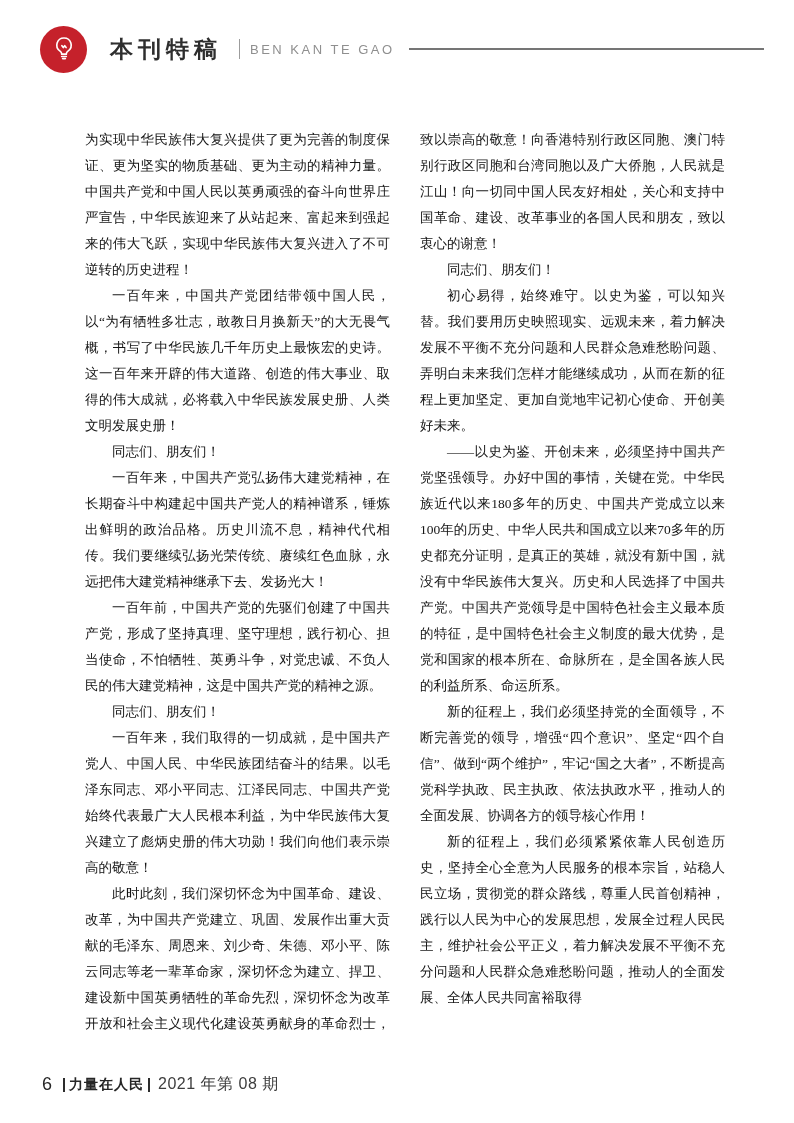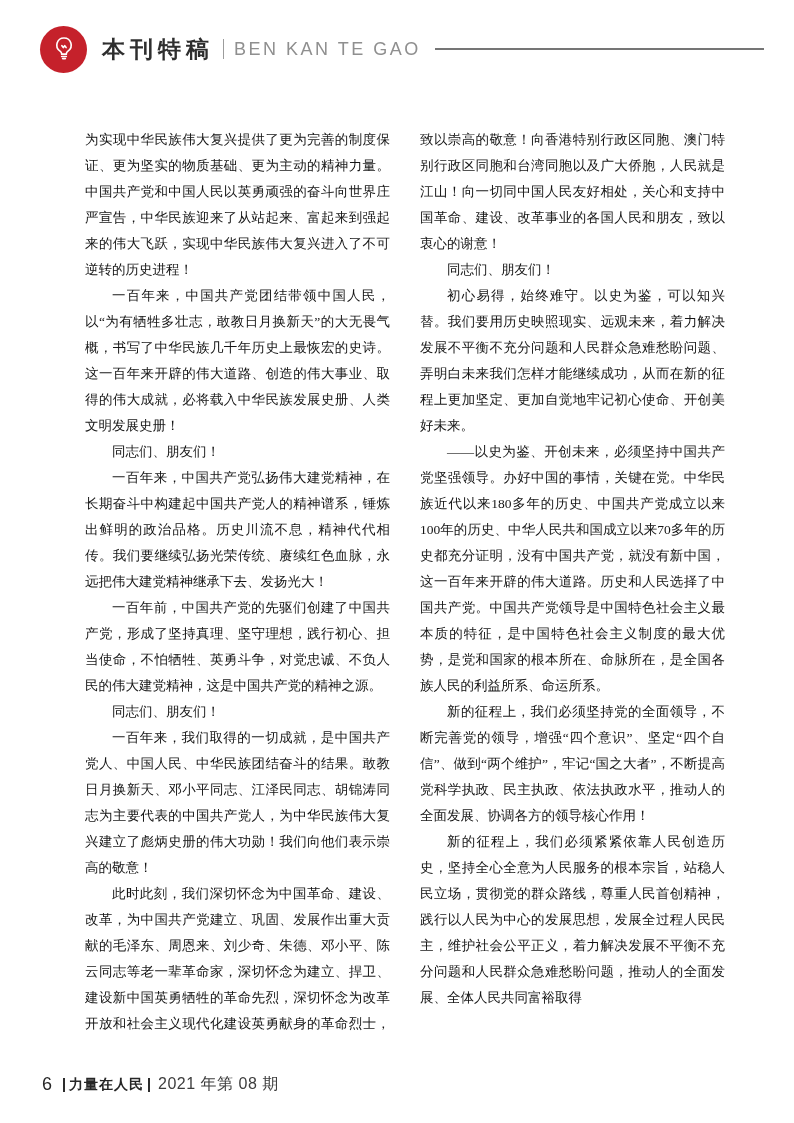--- a/index.html
+++ b/index.html
@@ -28,38 +28,38 @@
     height: 47px;
     border-radius: 50%;
     background: #c5212b;
     display: flex;
     align-items: center;
     justify-content: center;
     flex: 0 0 auto;
     margin-right: 11px;
   }
   .hdr-title {
-    margin: 4px;
+    margin: 12px;
     font-family: "Liberation Sans", sans-serif;
     font-weight: bold;
     font-size: 23px;
     letter-spacing: 5px;
     color: #2e2e2e;
     white-space: nowrap;
   }
   .hdr-vdiv {
     width: 1px;
     height: 20px;
     background: #9c9c9c;
     margin: 0 10px 0 5px;
     flex: 0 0 auto;
   }
   .hdr-pinyin {
     font-family: "Liberation Sans", sans-serif;
-    font-size: 18px;
+    font-size: 13px;
     letter-spacing: 2.5px;
     color: #8f8f8f;
     white-space: nowrap;
   }
   .hdr-rule {
     flex: 1 1 auto;
     height: 2px;
     background: #757575;
     margin-left: 14px;
   }
@@ -143,29 +143,29 @@
   </div>
 
   <div class="columns">
     <section class="col">
         <p class="para no-indent">为实现中华民族伟大复兴提供了更为完善的制度保证、更为坚实的物质基础、更为主动的精神力量。中国共产党和中国人民以英勇顽强的奋斗向世界庄严宣告，中华民族迎来了从站起来、富起来到强起来的伟大飞跃，实现中华民族伟大复兴进入了不可逆转的历史进程！</p>
         <p class="para">一百年来，中国共产党团结带领中国人民，以“为有牺牲多壮志，敢教日月换新天”的大无畏气概，书写了中华民族几千年历史上最恢宏的史诗。这一百年来开辟的伟大道路、创造的伟大事业、取得的伟大成就，必将载入中华民族发展史册、人类文明发展史册！</p>
         <p class="para">同志们、朋友们！</p>
         <p class="para">一百年来，中国共产党弘扬伟大建党精神，在长期奋斗中构建起中国共产党人的精神谱系，锤炼出鲜明的政治品格。历史川流不息，精神代代相传。我们要继续弘扬光荣传统、赓续红色血脉，永远把伟大建党精神继承下去、发扬光大！</p>
         <p class="para">一百年前，中国共产党的先驱们创建了中国共产党，形成了坚持真理、坚守理想，践行初心、担当使命，不怕牺牲、英勇斗争，对党忠诚、不负人民的伟大建党精神，这是中国共产党的精神之源。</p>
         <p class="para">同志们、朋友们！</p>
-        <p class="para">一百年来，我们取得的一切成就，是中国共产党人、中国人民、中华民族团结奋斗的结果。敢教日月换新天、邓小平同志、江泽民同志、胡锦涛同志为主要代表的中国共产党人，为中华民族伟大复兴建立了彪炳史册的伟大功勋！我们向他们表示崇高的敬意！</p>
+        <p class="para">一百年来，我们取得的一切成就，是中国共产党人、中国人民、中华民族团结奋斗的结果。以毛泽东同志、邓小平同志、江泽民同志、中国共产党始终代表最广大人民根本利益，为中华民族伟大复兴建立了彪炳史册的伟大功勋！我们向他们表示崇高的敬意！</p>
         <p class="para">此时此刻，我们深切怀念为中国革命、建设、改革，为中国共产党建立、巩固、发展作出重大贡献的毛泽东、周恩来、刘少奇、朱德、邓小平、陈云同志等老一辈革命家，深切怀念为建立、捍卫、建设新中国英勇牺牲的革命先烈，深切怀念为改革开放和社会主义现代化建设英勇献身的革命烈士，深切怀念近代以来为民族独立和人民解放顽强奋斗的所有仁人志士。他们为祖国和民族建立的丰功伟绩永载史册！他们的崇高精神永远铭记在人民心中！</p>
         <p class="para">人民是历史的创造者，是真正的英雄。我代表党中央，向全国广大工人、农民、知识分子，向各民主党派和无党派人士、各人民团体、各界爱国人士，向人民解放军指战员、武警部队官兵、公安干警和消防救援队伍指战员，向全体社会主义劳动者，向统一战线广大成员，</p>
       </section>
     <section class="col">
         <p class="para no-indent">致以崇高的敬意！向香港特别行政区同胞、澳门特别行政区同胞和台湾同胞以及广大侨胞，人民就是江山！向一切同中国人民友好相处，关心和支持中国革命、建设、改革事业的各国人民和朋友，致以衷心的谢意！</p>
         <p class="para">同志们、朋友们！</p>
         <p class="para">初心易得，始终难守。以史为鉴，可以知兴替。我们要用历史映照现实、远观未来，着力解决发展不平衡不充分问题和人民群众急难愁盼问题、弄明白未来我们怎样才能继续成功，从而在新的征程上更加坚定、更加自觉地牢记初心使命、开创美好未来。</p>
-        <p class="para">——以史为鉴、开创未来，必须坚持中国共产党坚强领导。办好中国的事情，关键在党。中华民族近代以来180多年的历史、中国共产党成立以来100年的历史、中华人民共和国成立以来70多年的历史都充分证明，没有中国共产党，就没有新中国，这一百年来开辟的伟大道路。历史和人民选择了中国共产党。中国共产党领导是中国特色社会主义最本质的特征，是中国特色社会主义制度的最大优势，是党和国家的根本所在、命脉所在，是全国各族人民的利益所系、命运所系。</p>
+        <p class="para">——以史为鉴、开创未来，必须坚持中国共产党坚强领导。办好中国的事情，关键在党。中华民族近代以来180多年的历史、中国共产党成立以来100年的历史、中华人民共和国成立以来70多年的历史都充分证明，是真正的英雄，就没有新中国，就没有中华民族伟大复兴。历史和人民选择了中国共产党。中国共产党领导是中国特色社会主义最本质的特征，是中国特色社会主义制度的最大优势，是党和国家的根本所在、命脉所在，是全国各族人民的利益所系、命运所系。</p>
         <p class="para">新的征程上，我们必须坚持党的全面领导，不断完善党的领导，增强“四个意识”、坚定“四个自信”、做到“两个维护”，牢记“国之大者”，不断提高党科学执政、民主执政、依法执政水平，推动人的全面发展、协调各方的领导核心作用！</p>
         <p class="para">新的征程上，我们必须紧紧依靠人民创造历史，坚持全心全意为人民服务的根本宗旨，站稳人民立场，贯彻党的群众路线，尊重人民首创精神，践行以人民为中心的发展思想，发展全过程人民民主，维护社会公平正义，着力解决发展不平衡不充分问题和人民群众急难愁盼问题，推动人的全面发展、全体人民共同富裕取得</p>
       </section>
   </div>
 
   <div class="ftr">
     <span class="ftr-page">6</span>
     <span class="ftr-vdiv"></span>
     <span class="ftr-journal">力量在人民</span>
     <span class="ftr-vdiv"></span>

